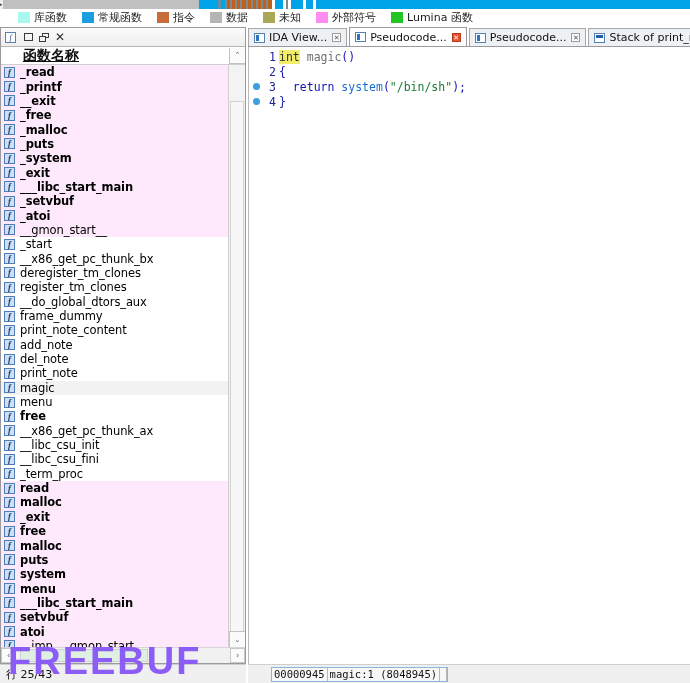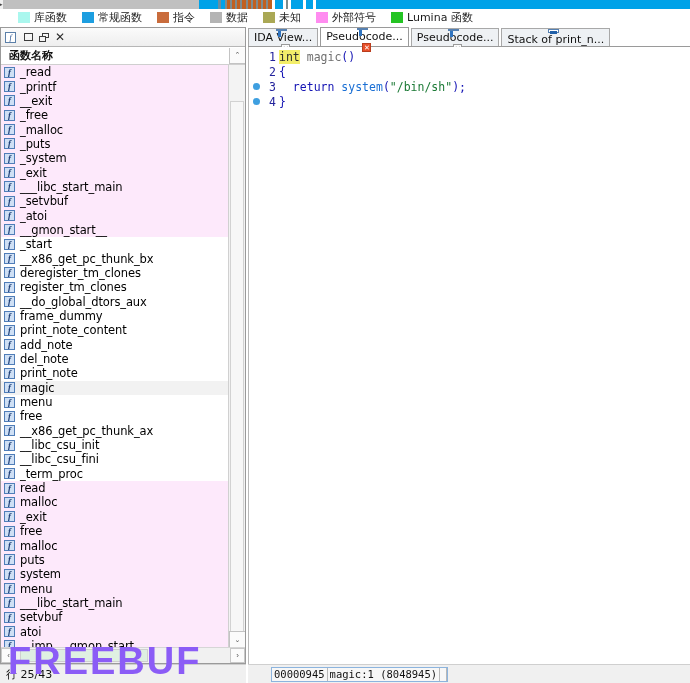--- a/index.html
+++ b/index.html
@@ -156,25 +156,26 @@
   #functions-colheader {
     height: 17px;
     background: #ffffff;
     border-bottom: 1px solid #cfcfcf;
     display: flex;
     align-items: center;
     flex: none;
   }
   #colheader-name {
     flex: 1;
-    padding-left: 8px;
-    font-size: 11px;
+    padding-left: 22px;
+    font-size: 14px;
     font-weight: bold;
     font-family: "DejaVu Sans", "Liberation Sans", sans-serif;
     color: #111;
+    text-decoration: underline;
   }
   #scroll-up-btn {
     width: 16px;
     height: 16px;
     border: 1px solid #c3c3c3;
     border-right: none;
     border-top: none;
     background: #fbfbfb;
     display: flex;
     align-items: center;
@@ -224,21 +225,21 @@
     text-align: center;
     margin-right: 5px;
     box-sizing: border-box;
   }
   .fn-name {
     font-size: 11.5px;
     font-family: "DejaVu Sans", "Liberation Sans", sans-serif;
     color: #000;
     letter-spacing: -0.1px;
   }
-  .fn-name.bold { font-weight: normal; }
+  .fn-name.bold { font-weight: bold; }
 
   
   #fn-vscroll {
     width: 16px;
     background: #f3f3f3;
     border-left: 1px solid #d0d0d0;
     position: relative;
     flex: none;
   }
   #fn-vscroll-thumb {
@@ -341,21 +342,20 @@
     padding: 0 5px 0 5px;
     border: 1px solid #a8a8a8;
     border-bottom: none;
     background: #eef1f4;
     margin-right: 2px;
     box-sizing: border-box;
     font-size: 11px;
     white-space: nowrap;
     position: relative;
     top: 0;
-    flex-direction: column;
   }
   .tab.active {
     background: #ffffff;
     height: 19px;
     border-color: #9a9a9a;
     z-index: 2;
   }
   .tab-icon {
     width: 11px; height: 10px;
     min-width: 11px;

